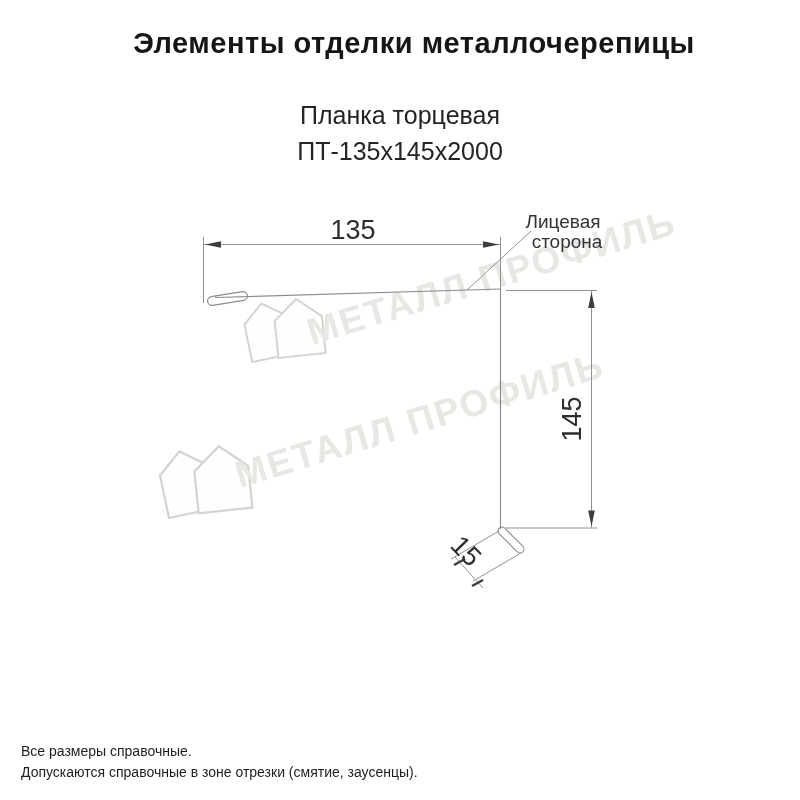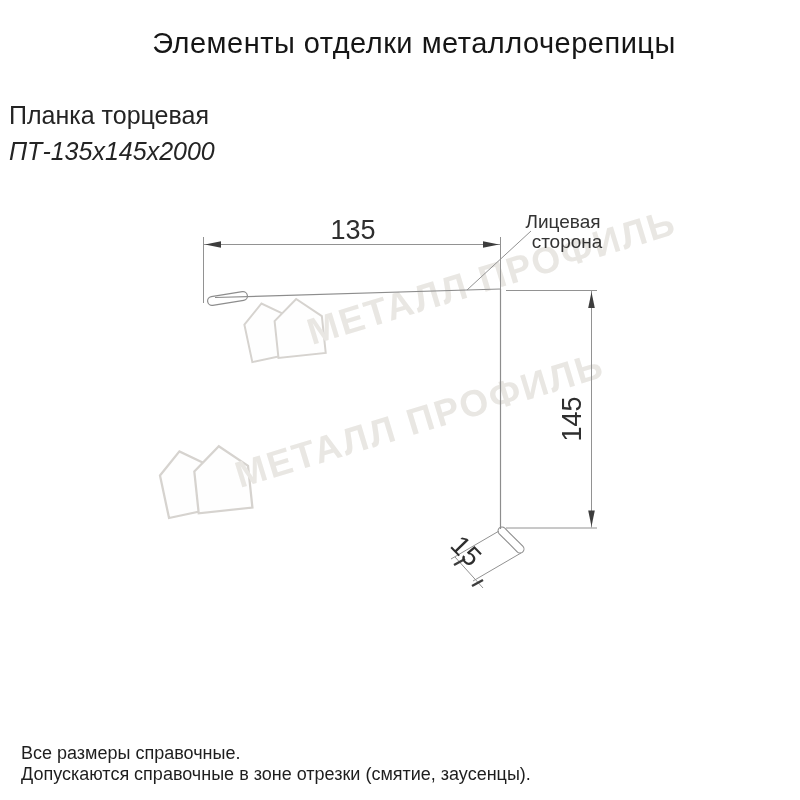--- a/index.html
+++ b/index.html
@@ -4,32 +4,32 @@
 <style>
   html,body{margin:0;padding:0;}
   body{
     width:800px;height:800px;position:relative;overflow:hidden;
     background:#ffffff;
     font-family:"Liberation Sans",sans-serif;
     color:#1c1c1c;
   }
   .page-title{
     position:absolute;top:27px;left:0;right:0;
-    text-align:center;font-size:29px;font-weight:400;
+    text-align:center;font-size:29px;font-weight:700;
     letter-spacing:0.5px;color:#161616;padding-left:28px;
   }
   .subtitle{
-    position:absolute;left:0;right:0;text-align:left;
-    font-size:25px;font-weight:400;color:#242424;padding-left:9px;
+    position:absolute;left:0;right:0;text-align:center;
+    font-size:25px;font-weight:400;color:#242424;
   }
   .subtitle.name{top:101px;}
-  .subtitle.code{top:137px;font-style:italic;}
+  .subtitle.code{top:137px;}
   .drawing{position:absolute;top:0;left:0;}
   .footer-note{
-    position:absolute;left:21px;font-size:18px;color:#1e1e1e;margin:0;
+    position:absolute;left:21px;font-size:14px;color:#1e1e1e;margin:0;
   }
   .note1{top:743px;}
   .note2{top:764px;}
 
   
   .thin{stroke:#929292;stroke-width:1;fill:none;}
   .profile{stroke:#8d8d8d;stroke-width:1.2;fill:none;}
   .arrow{fill:#3d3d3d;stroke:none;}
   .tick{stroke:#3d3d3d;stroke-width:2.4;}
   .dim-text{font-family:"Liberation Sans",sans-serif;font-size:27px;fill:#2e2e2e;}

